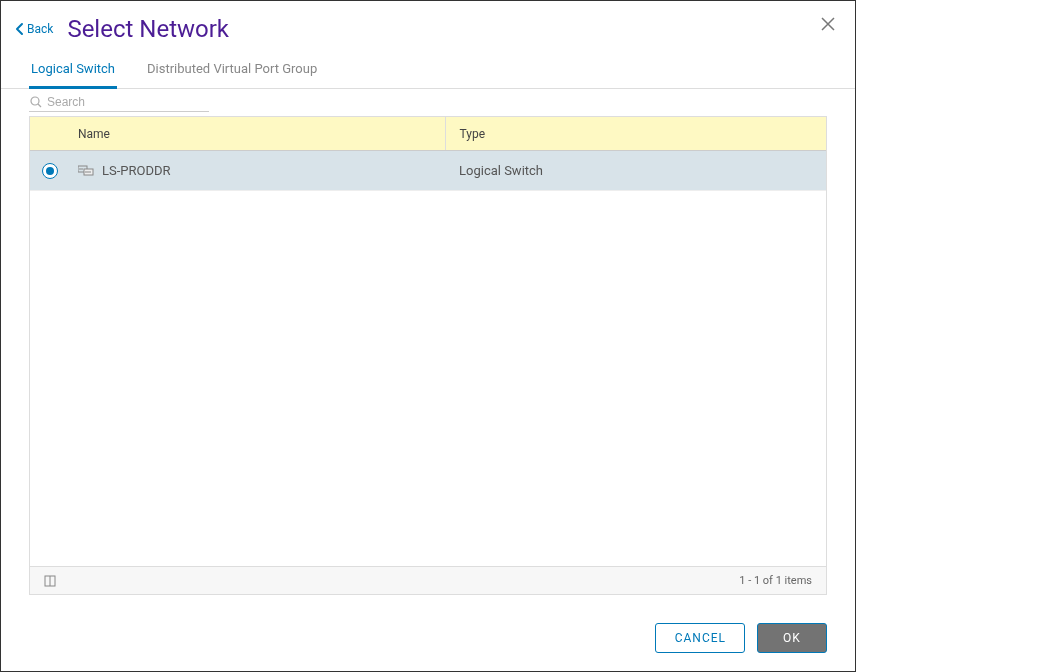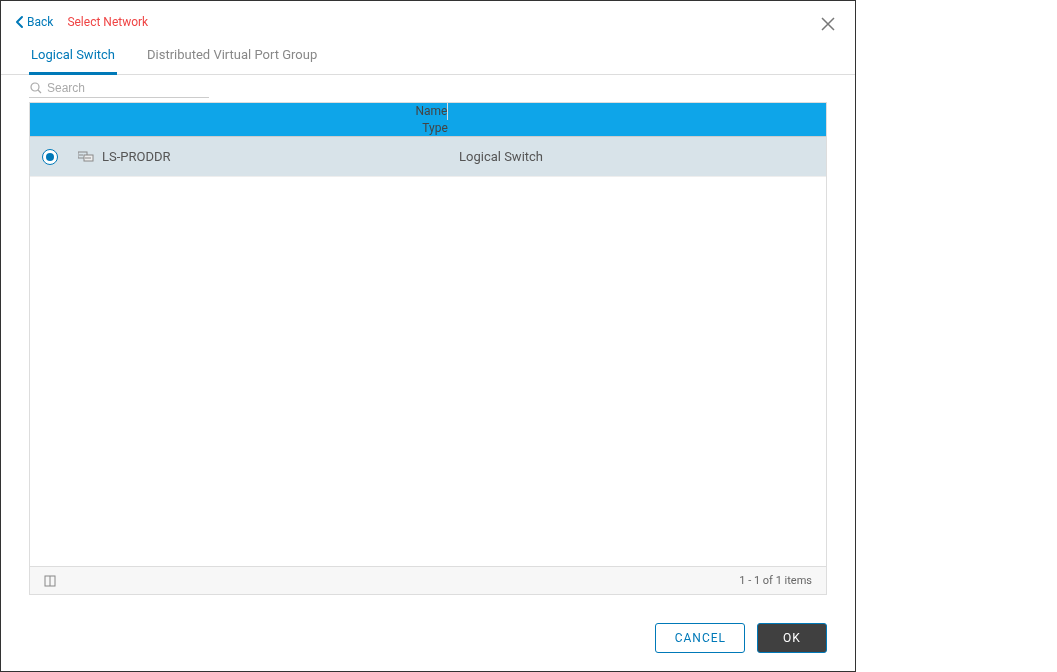--- a/index.html
+++ b/index.html
@@ -26,23 +26,23 @@
     .back-link {
       display: flex;
       align-items: center;
       color: #0079b8;
       font-size: 12px;
       cursor: pointer;
       margin-right: 14px;
     }
     .back-link svg { margin-right: 2px; }
     .dialog-title {
-      font-size: 12px;
+      font-size: 24px;
       font-weight: 400;
-      color: #ef4444;
+      color: #4c1d95;
       text-align: center;
     }
     .close-btn {
       position: absolute;
       right: 18px;
       top: 14px;
       cursor: pointer;
       color: #777;
       width: 18px;
       height: 18px;
@@ -95,27 +95,26 @@
     }
     .table-container {
       border: 1px solid #ddd;
       flex: 1;
       display: flex;
       flex-direction: column;
       min-height: 0;
     }
     .table-head {
       display: flex;
-      background: #0ea5e9;
+      background: #fef9c3;
       border-bottom: 1px solid #ccc;
       height: 34px;
       align-items: center;
       font-size: 12px;
       color: #444;
-      flex-direction: column;
     }
     .col-radio { width: 40px; flex-shrink: 0; }
     .col-name { flex: 1; padding-left: 8px; border-right: 1px solid #ddd; height: 100%; display: flex; align-items: center; }
     .col-type { flex: 1; padding-left: 14px; height: 100%; display: flex; align-items: center; }
     .table-body {
       flex: 1;
       overflow: auto;
       background: #fff;
     }
     .table-row {
@@ -202,21 +201,21 @@
       text-transform: uppercase;
     }
     .btn-secondary {
       border: 1px solid #0079b8;
       color: #0079b8;
       background: #fff;
       padding-left: 19px;
     }
     .btn-primary {
       border: 1px solid #0079b8;
-      background: #404040;
+      background: #737373;
       color: #fff;
       min-width: 70px;
     }
   </style>
 </head>
 <body>
 
 <div class="dialog">
 
   <div class="header">

